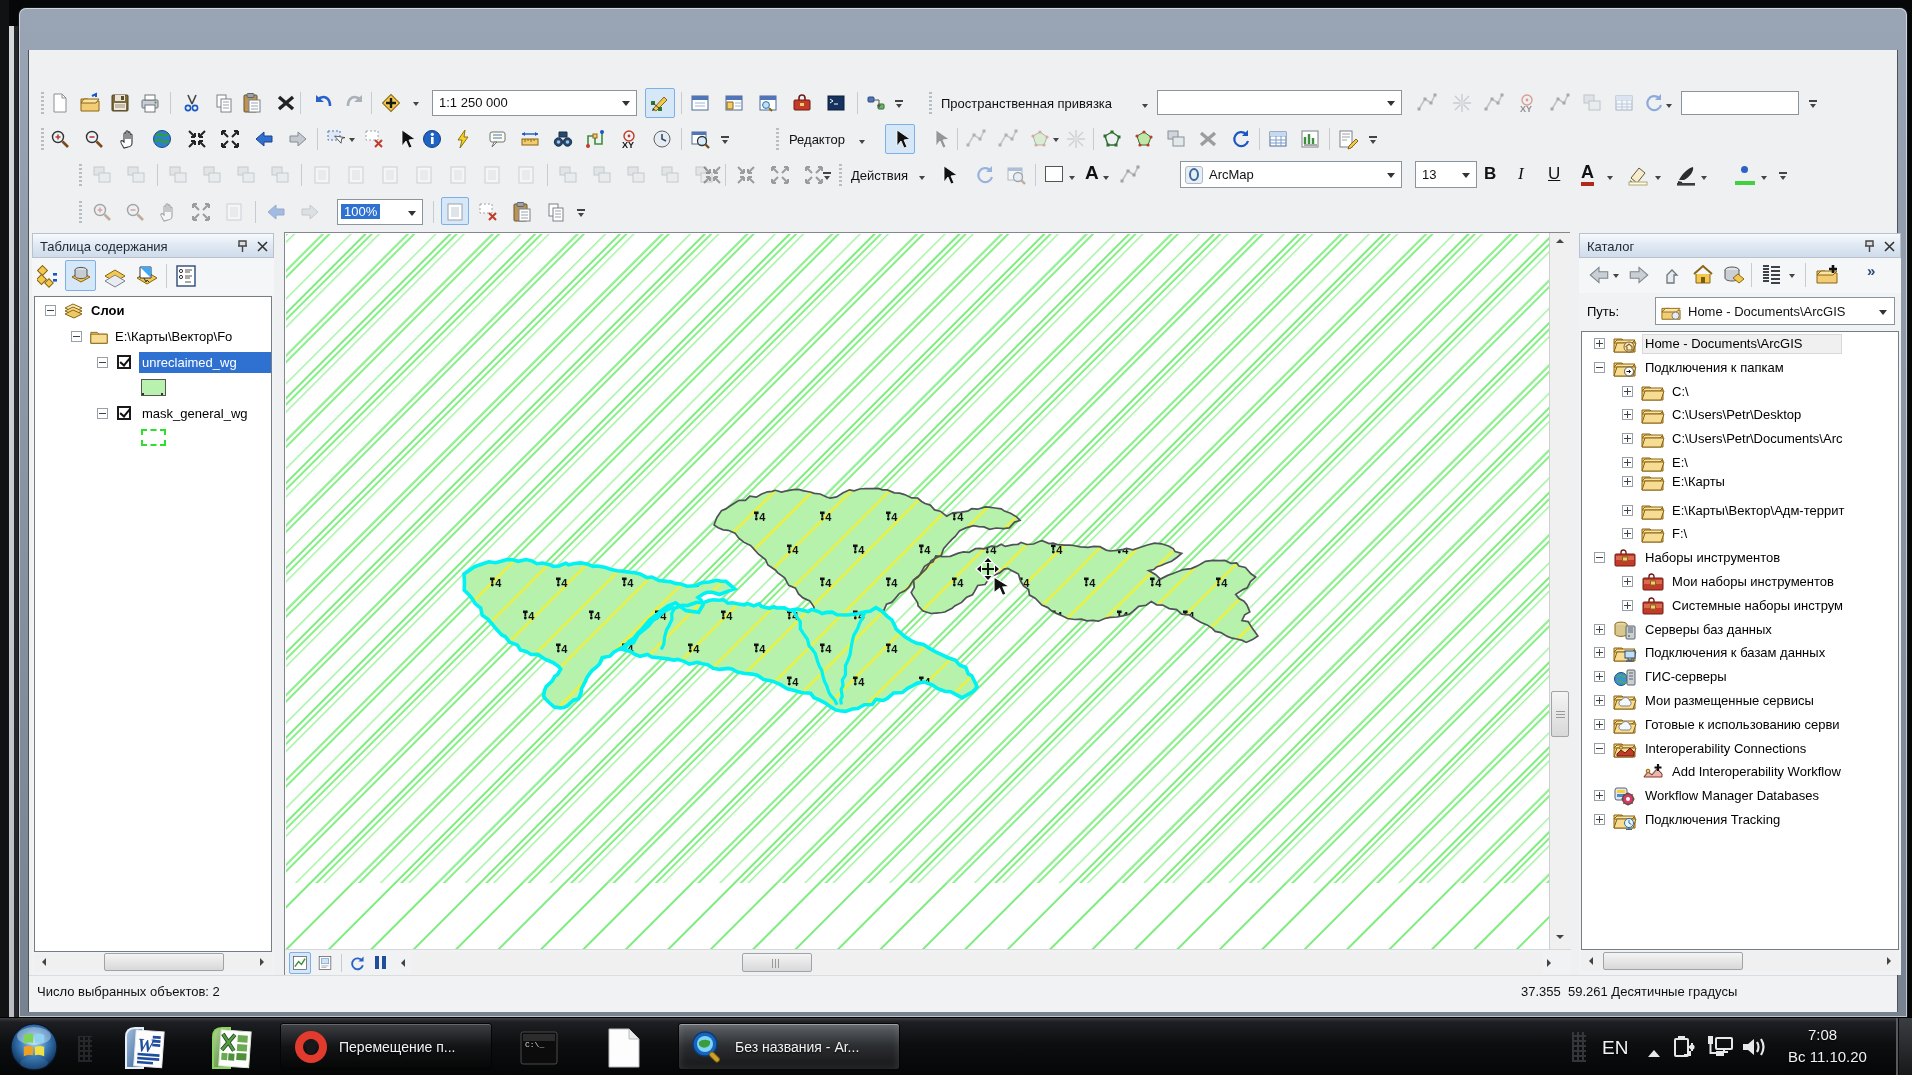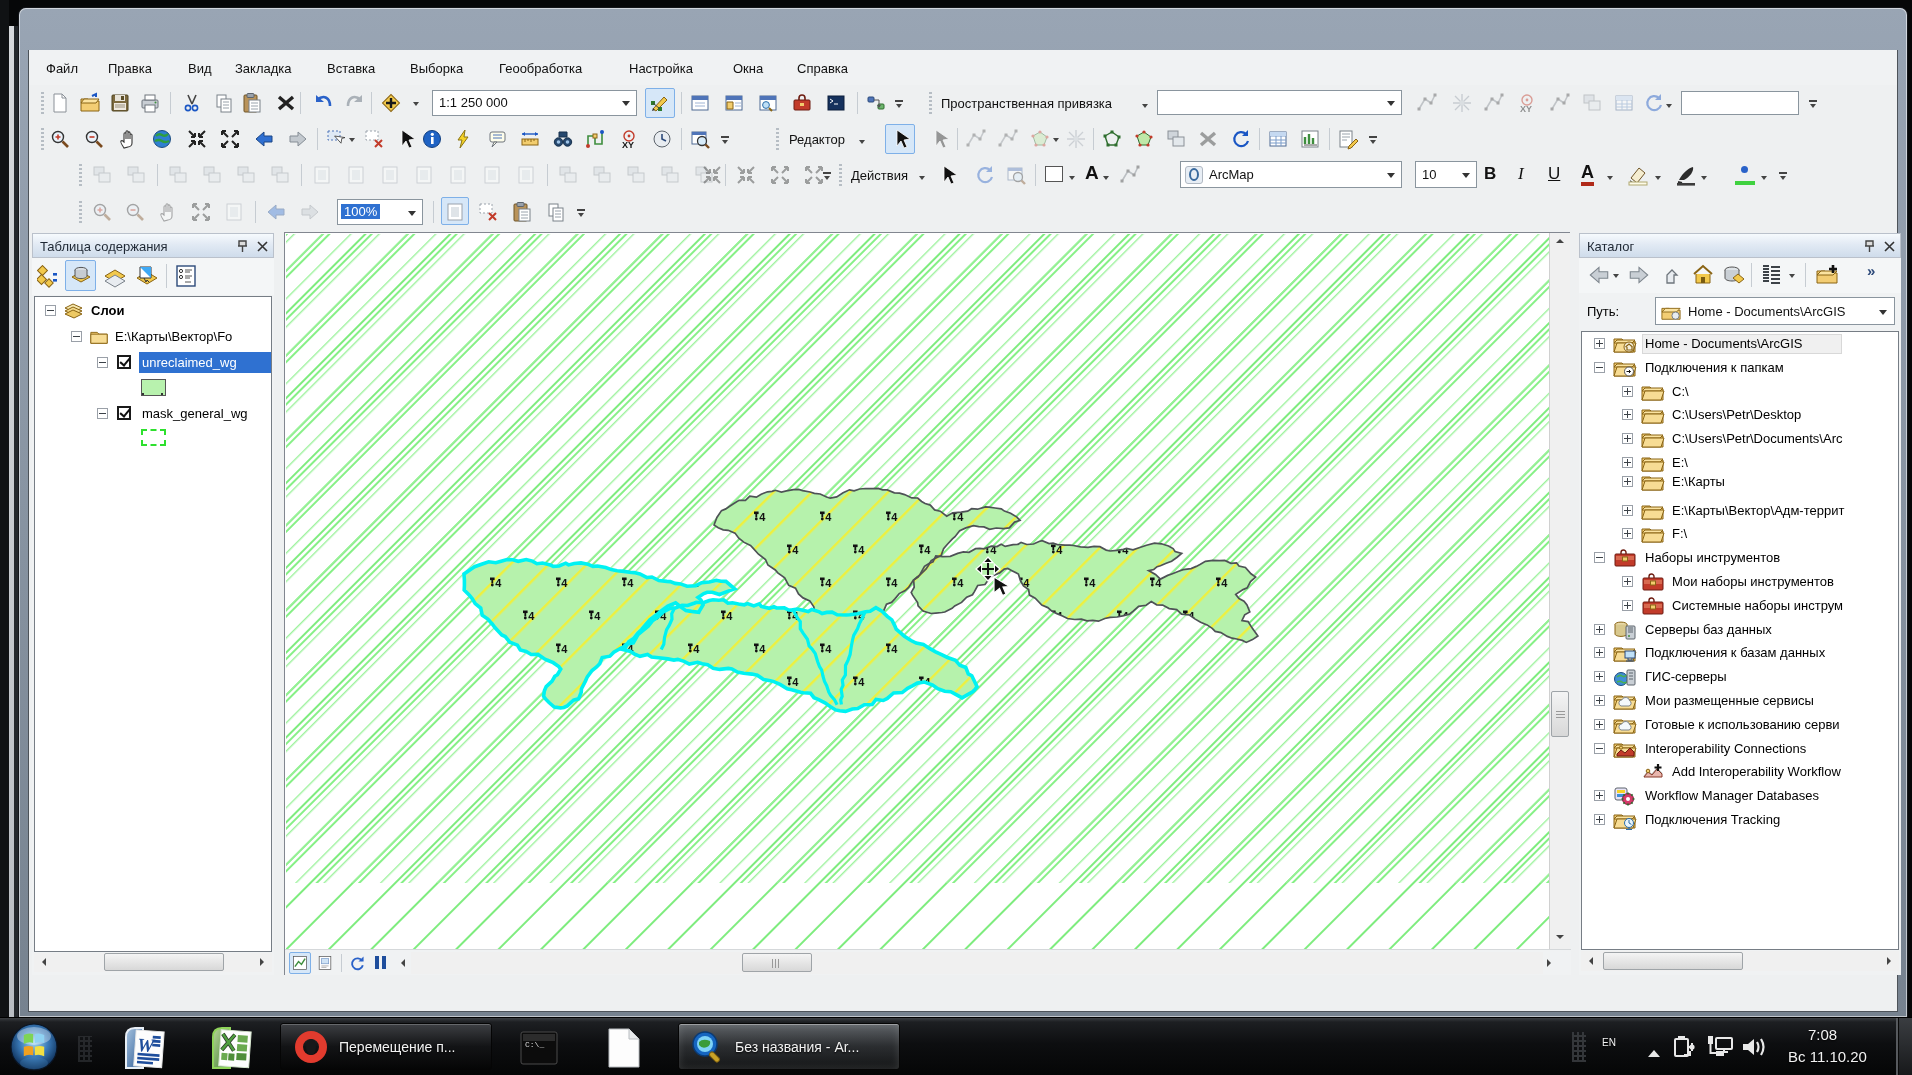--- a/index.html
+++ b/index.html
@@ -63,32 +63,20 @@
 .tbbtn{position:absolute;top:5px;height:47px;border-radius:3px;border:1px solid #050505;background:linear-gradient(180deg,rgba(125,130,136,.38),rgba(44,46,49,.28) 50%,rgba(12,12,12,.2));box-shadow:inset 0 1px 0 rgba(255,255,255,.22)}
 .tbtxt2{position:absolute;color:#f2f2f2;font-size:14px;white-space:nowrap;text-shadow:0 1px 2px #000}
 </style></head>
 <body>
 <div id="stage">
  <div id="bgstrip1" class="abs"></div>
  <div id="bgstrip2" class="abs"></div>
  <div id="bgstrip3" class="abs"></div>
  <div id="win" class="abs">
   <div id="client" class="abs">
-    <div id="menubar" class="abs">
-      <span style="left:17px">Файл</span>
-          <span style="left:79px">Правка</span>
-          <span style="left:159px">Вид</span>
-      <span style="left:206px">Закладка</span>
-          <span style="left:298px">Вставка</span>
-          <span style="left:381px">Выборка</span>
-      <span style="left:470px">Геообработка</span>
-          <span style="left:600px">Настройка</span>
-          <span style="left:704px">Окна</span>
-      <span style="left:768px">Справка</span>
-    </div>
     <svg width="0" height="0" style="position:absolute">
           <defs>
       <symbol id="i-page" viewBox="0 0 22 22">
               <path d="M5 2h8l4 4v14H5z" fill="#fff" stroke="#8a9097"></path>
               <path d="M13 2v4h4" fill="none" stroke="#8a9097"></path>
             </symbol>
       <symbol id="i-open" viewBox="0 0 22 22">
               <path d="M2 7h7l2 2h9v10H2z" fill="#f3cd73" stroke="#8a6414"></path>
               <path d="M2 11l3-4h15l-3 4z" fill="#fbe3a0" stroke="#8a6414"></path>
               <path d="M13 4l4-2v3" fill="none" stroke="#1a56c4" stroke-width="2"></path>
@@ -708,21 +696,21 @@
       <svg class="ico" style="left:1090px;top:7px" opacity=".5">
             <use href="#i-gline"></use>
           </svg>
       <div class="combo" style="left:1151px;top:4px;width:222px;height:27px">
         <div class="abs" style="left:4px;top:4px;width:18px;height:18px;border-radius:3px;background:#e8eef5;border:1px solid #b0b8c2"></div>
         <div class="abs" style="left:8px;top:6px;width:10px;height:13px;border:2.5px solid #3a6a9e;border-radius:50%"></div>
         <span style="position:absolute;left:28px;top:5px">ArcMap</span>
             <div class="cbarr" style="right:6px;top:11px"></div>
           </div>
       <div class="combo" style="left:1386px;top:4px;width:62px;height:27px">
-            <span style="position:absolute;left:6px;top:5px">10</span>
+            <span style="position:absolute;left:6px;top:5px">13</span>
             <div class="cbarr" style="right:6px;top:11px"></div>
           </div>
       <div class="tbtxt" style="left:1455px;top:7px;font-size:17px;font-weight:bold">B</div>
       <div class="tbtxt" style="left:1489px;top:7px;font-size:17px;font-style:italic;font-family:'Liberation Serif',serif">I</div>
       <div class="tbtxt" style="left:1519px;top:7px;font-size:17px;text-decoration:underline">U</div>
       <div class="tbtxt" style="left:1552px;top:5px;font-size:18px;font-weight:bold;border-bottom:4px solid #b02a1a;line-height:20px">A</div>
       <div class="dd" style="left:1578px;top:19px"></div>
       <svg class="abs" style="left:1598px;top:7px" width="22" height="22" viewBox="0 0 22 22">
             <path d="M4 14l8-10 6 5-8 10z" fill="#f5edd0" stroke="#6e5427"></path>
             <path d="M3 16l5 4-4 1z" fill="#4a4a4a"></path>
@@ -1177,20 +1165,24 @@
   <div class="abs" style="left:97px;top:6px;width:4px;height:13px;background:#1f4e9c"></div>
   <div class="sarr" style="left:112px;top:9px;border-right-color:#444"></div>
   <div class="abs" style="left:126px;top:2px;width:1132px;height:22px;background:#f0f0f0"></div>
   <div class="hthumb" style="left:457px;top:3px;width:70px;height:19px">
               <div class="abs" style="left:29px;top:5px;width:1px;height:9px;background:#999;box-shadow:3px 0 0 #999,6px 0 0 #999"></div>
             </div>
   <div class="sarr" style="left:1262px;top:9px;border-left-color:#444"></div>
 </div>
 </div>
 
+    <div id="statusbar" class="abs">
+      <span class="abs" style="left:8px;top:8px">Число выбранных объектов: 2</span>
+      <span class="abs" style="left:1492px;top:8px">37.355&nbsp;&nbsp;59.261 Десятичные градусы</span>
+    </div>
   </div>
  </div>
  <div id="taskbar" class="abs">
    <svg class="abs" style="left:8px;top:3px" width="52" height="52" viewBox="0 0 52 52">
      <defs>
           <radialGradient id="orb" cx="50%" cy="40%" r="68%">
             <stop offset="0%" stop-color="#9fd4f2"></stop>
             <stop offset="45%" stop-color="#3a7ab8"></stop>
             <stop offset="80%" stop-color="#143a66"></stop>
             <stop offset="100%" stop-color="#0a1f3a"></stop>
@@ -1259,21 +1251,21 @@
    <div class="tbbtn" style="left:678px;width:222px;background:linear-gradient(180deg,rgba(150,156,162,.55),rgba(80,84,88,.45) 50%,rgba(40,42,44,.4));box-shadow:inset 0 1px 0 rgba(255,255,255,.35),inset 0 0 8px rgba(255,255,255,.15)">
      <svg class="abs" style="left:12px;top:6px" width="34" height="34" viewBox="0 0 34 34">
        <circle cx="14" cy="14" r="12" fill="#1565c0" stroke="#0b3a73" stroke-width="1.5"></circle>
        <circle cx="14" cy="14" r="8" fill="#7fd3f7"></circle>
        <path d="M8 12 q4 -4 11 -1 q1 4 -3 6 q-5 2 -8 -2 z" fill="#3a9c3a"></path>
        <rect x="21" y="21" width="12" height="5" rx="2.5" transform="rotate(45 21 21)" fill="#c9a227" stroke="#7a5c10"></rect>
      </svg>
      <div class="tbtxt2" style="left:56px;top:15px">Без названия - Ar...</div>
    </div>
    <div class="abs" style="left:1572px;top:14px;width:14px;height:30px;background:repeating-linear-gradient(0deg,#3e4145 0 2px,transparent 2px 5px),repeating-linear-gradient(90deg,#3e4145 0 2px,transparent 2px 5px);opacity:.8"></div>
-   <div class="tbtxt2" style="left:1602px;top:19px;font-size:10px">EN</div>
+   <div class="tbtxt2" style="left:1602px;top:19px;font-size:19px">EN</div>
    <div class="abs" style="left:1648px;top:26px;width:0;height:0;border:6px solid transparent;border-bottom:7px solid #e8e8e8"></div>
    <svg class="abs" style="left:1672px;top:16px" width="26" height="26" viewBox="0 0 26 26">
         <rect x="3" y="5" width="13" height="17" rx="1" fill="none" stroke="#e8e8e8" stroke-width="2"></rect>
         <rect x="6" y="2" width="7" height="3" fill="#e8e8e8"></rect>
         <path d="M16 13h4M20 9v8M18 17v4h-6" stroke="#e8e8e8" stroke-width="2" fill="none"></path>
         <circle cx="20" cy="13" r="2.6" fill="#e8e8e8"></circle>
       </svg>
    <svg class="abs" style="left:1706px;top:16px" width="28" height="26" viewBox="0 0 28 26">
         <rect x="10" y="4" width="16" height="11" rx="1" fill="none" stroke="#e8e8e8" stroke-width="2"></rect>
         <path d="M14 18h8M18 15v3" stroke="#e8e8e8" stroke-width="2"></path>

